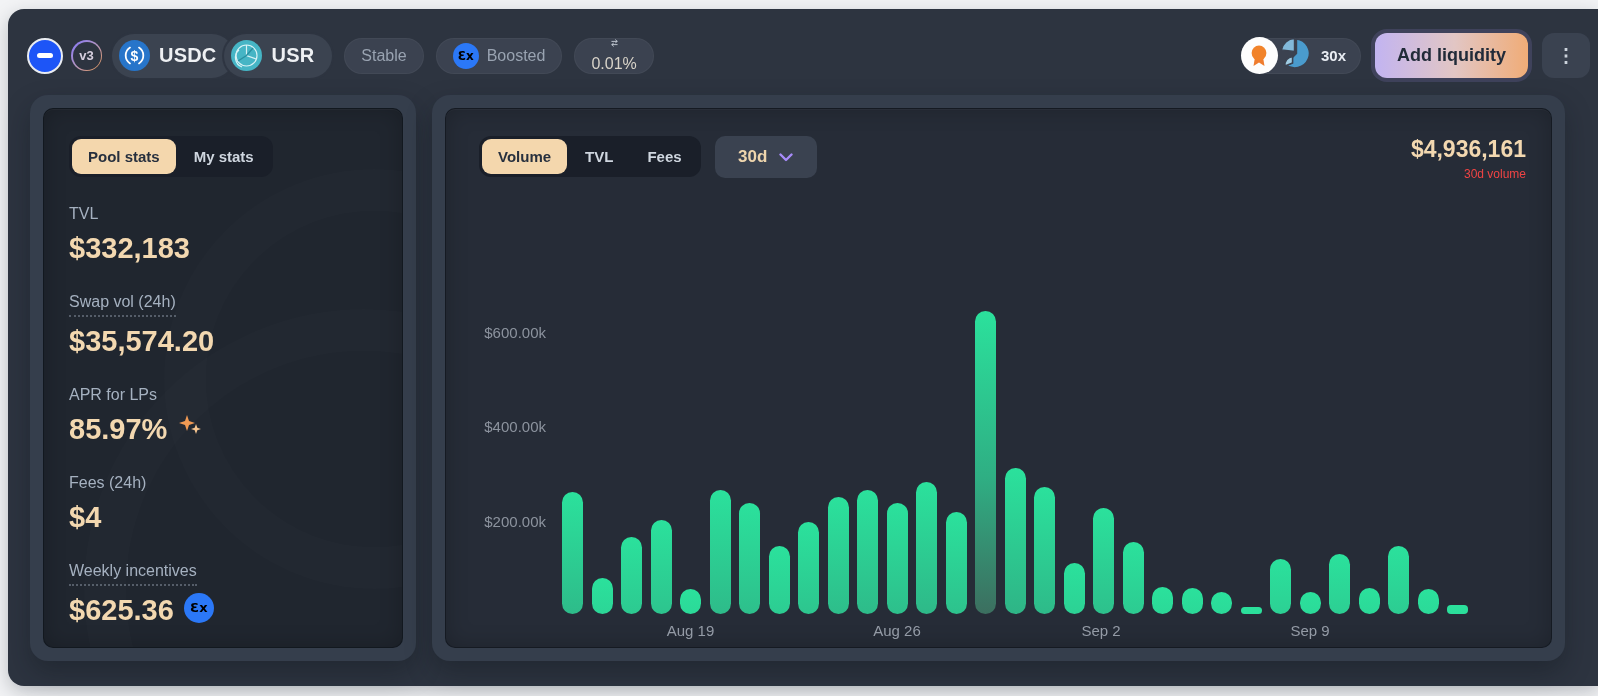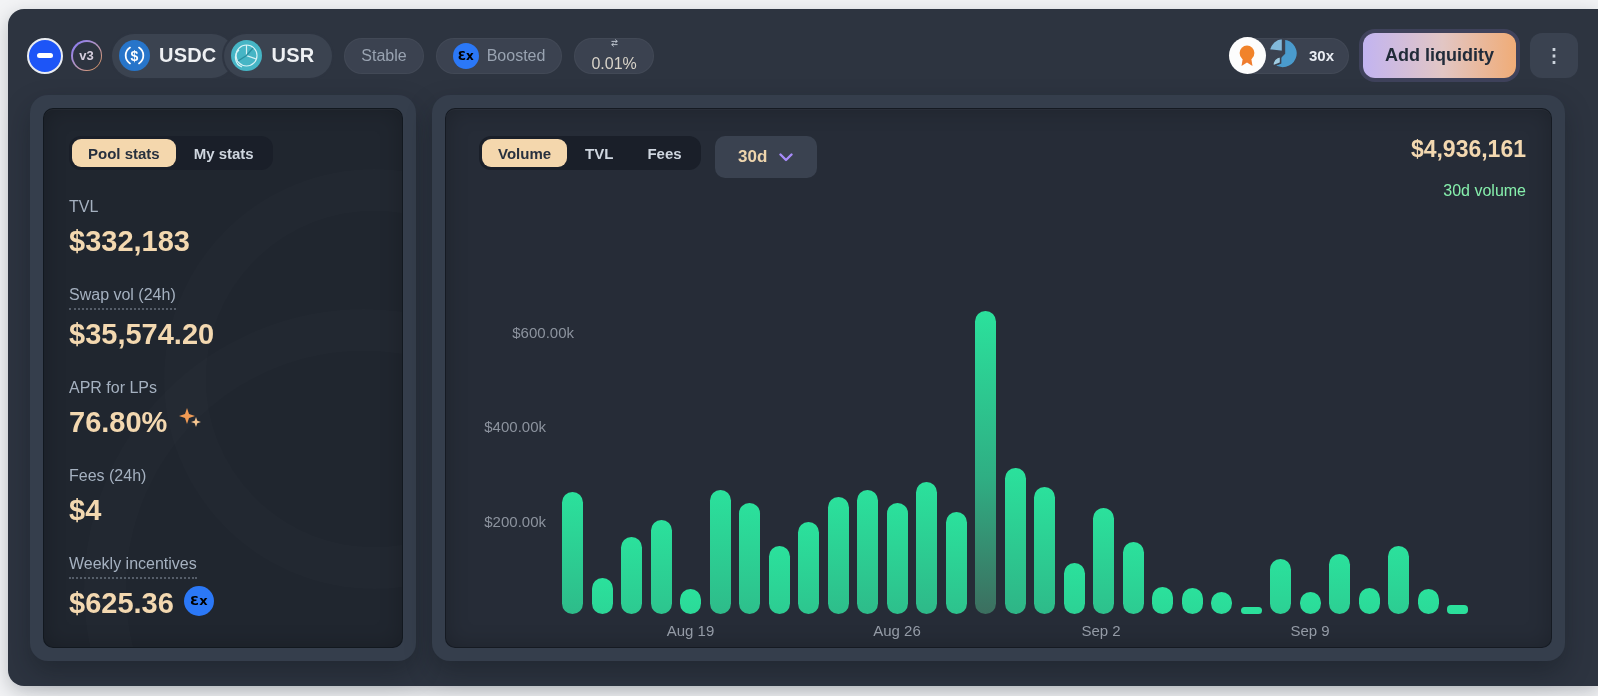--- a/index.html
+++ b/index.html
@@ -4,21 +4,21 @@
 <style>
   * { margin:0; padding:0; box-sizing:border-box; }
   html,body { width:1598px; height:696px; overflow:hidden; }
   body { background:#f2f3f5; font-family:"Liberation Sans","DejaVu Sans",sans-serif; position:relative; }
 
   .app { position:absolute; left:8px; top:9px; right:0; bottom:10px;
          background:#2d3440; border-radius:16px 0 0 16px;
          box-shadow:0 6px 18px rgba(30,38,50,.25); }
 
   
-  .hdr { position:absolute; left:19px; right:20px; top:24px; height:45px;
+  .hdr { position:absolute; left:19px; right:8px; top:24px; height:45px;
          display:flex; align-items:center; }
   .hdr > * { flex:none; }
 
   .logo-circle { width:36px; height:36px; border-radius:50%; background:#1d55f7;
     border:2px solid #e9ecf1; display:flex; align-items:center; justify-content:center; }
   .logo-minus { width:16px; height:5px; border-radius:3px; background:#fff; }
 
   .v3-badge { margin-left:8px; width:31px; height:31px; border-radius:50%; padding:1.5px;
     background:linear-gradient(135deg,#8d7df0 10%,#b495c0 50%,#e09a66 90%); }
   .v3-badge .inner { width:100%; height:100%; border-radius:50%; background:#2d3440;
@@ -65,41 +65,41 @@
   .card { position:absolute; inset:13px; border-radius:10px; background:#20262f;
     border:1px solid rgba(8,12,18,.55);
     box-shadow:inset 0 1px 0 rgba(255,255,255,.035), inset 0 0 22px rgba(0,0,0,.22); overflow:hidden; }
   .card.chart { background:#262c37; }
   .ring { position:absolute; border-radius:50%; border:42px solid rgba(255,255,255,.012); pointer-events:none; }
 
   
   .tabs { display:inline-flex; align-items:center; background:#1a1f29; border-radius:12px;
     padding:3px; gap:2px; }
   .tab { border:none; cursor:pointer; background:transparent; font-family:inherit;
-    height:28px; padding:0 16px; border-radius:9px; font-size:15px; font-weight:bold;
+    height:35px; padding:0 16px; border-radius:9px; font-size:15px; font-weight:bold;
     color:#cfd6df; }
   .tab.active { background:#f4d7ad; color:#27303e; }
 
   
   .stats-body { position:absolute; inset:0; padding:27px 25px; }
   .stat { margin-top:27px; }
   .stat:first-of-type { margin-top:28px; }
   .stat-label { font-size:16px; color:#a5b1c0; line-height:20px; display:inline-block; }
   .stat-label.dotted { border-bottom:2px dotted rgba(150,162,178,.45); padding-bottom:3px; }
   .stat-value { margin-top:7px; font-size:29px; font-weight:bold; color:#f3d8b0;
     line-height:34px; display:flex; gap:10px; }
 
   
   .chart-head { position:absolute; left:33px; right:25px; top:27px; display:flex; align-items:flex-start; }
   .range-btn { margin-left:14px; height:42px; width:102px; border:none; cursor:pointer;
     border-radius:10px; background:#3a4250; display:flex; align-items:center; justify-content:center;
     gap:12px; font-family:inherit; font-size:17px; font-weight:bold; color:#eed5ad; }
   .totals { margin-left:auto; text-align:right; }
   .total-value { font-size:23px; font-weight:bold; color:#f3d8b0; line-height:26px; }
-  .total-label { font-size:16px; color:#86efac; margin-top:20px; }
+  .total-label { font-size:12px; color:#ef4444; margin-top:5px; }
 
   .plot { position:absolute; inset:0; }
   .ytick { position:absolute; left:0; width:100px; text-align:right;
     font-size:15px; color:#8c939e; }
   .xtick { position:absolute; bottom:8px; transform:translateX(-50%);
     font-size:15px; color:#949ba6; white-space:nowrap; }
   .bar { position:absolute; width:21px; bottom:33px;
     background:linear-gradient(180deg,#2be19c 0%,#2fae83 55%,#3c6e5f 100%) no-repeat;
     background-size:100% 304px; }
 </style>
@@ -204,21 +204,21 @@
         <div class="stat">
           <span class="stat-label dotted">Swap vol (24h)</span>
           <div class="stat-value">
               <span>$35,574.20</span>
             </div>
         </div>
 
         <div class="stat">
           <span class="stat-label">APR for LPs</span>
           <div class="stat-value">
-            <span>76.80%</span>
+            <span>85.97%</span>
             <svg width="26" height="26" viewBox="0 0 26 26">
               <path d="M10 3 L12 9 L18 11 L12 13 L10 19 L8 13 L2 11 L8 9 Z" fill="#f09a54"></path>
               <path d="M19 12 L20.3 15.7 L24 17 L20.3 18.3 L19 22 L17.7 18.3 L14 17 L17.7 15.7 Z" fill="#f6c590"></path>
             </svg>
           </div>
         </div>
 
         <div class="stat">
           <span class="stat-label">Fees (24h)</span>
           <div class="stat-value">
@@ -235,21 +235,21 @@
         </div>
       </div>
     </div>
   </section>
 
   <section class="panel panel-chart">
     <div class="card chart">
       <div class="plot" id="plot">
           <div class="ytick" style="top: 403.5px;">$200.00k</div>
           <div class="ytick" style="top: 309px;">$400.00k</div>
-          <div class="ytick" style="top: 214.5px; margin-left: 28px;">$600.00k</div>
+          <div class="ytick" style="top: 214.5px;">$600.00k</div>
           <div class="bar" title="Aug 15" style="left: 116px; height: 122.377px; border-radius: 10.5px;"></div>
           <div class="bar" title="Aug 16" style="left: 145.5px; height: 35.91px; border-radius: 10.5px;"></div>
           <div class="bar" title="Aug 17" style="left: 175px; height: 77.49px; border-radius: 10.5px;"></div>
           <div class="bar" title="Aug 18" style="left: 204.5px; height: 94.5px; border-radius: 10.5px;"></div>
           <div class="bar" title="Aug 19" style="left: 234px; height: 25.0425px; border-radius: 10.5px;"></div>
           <div class="bar" title="Aug 20" style="left: 263.5px; height: 124.267px; border-radius: 10.5px;"></div>
           <div class="bar" title="Aug 21" style="left: 293px; height: 110.565px; border-radius: 10.5px;"></div>
           <div class="bar" title="Aug 22" style="left: 322.5px; height: 68.5125px; border-radius: 10.5px;"></div>
           <div class="bar" title="Aug 23" style="left: 352px; height: 91.665px; border-radius: 10.5px;"></div>
           <div class="bar" title="Aug 24" style="left: 381.5px; height: 117.18px; border-radius: 10.5px;"></div>

